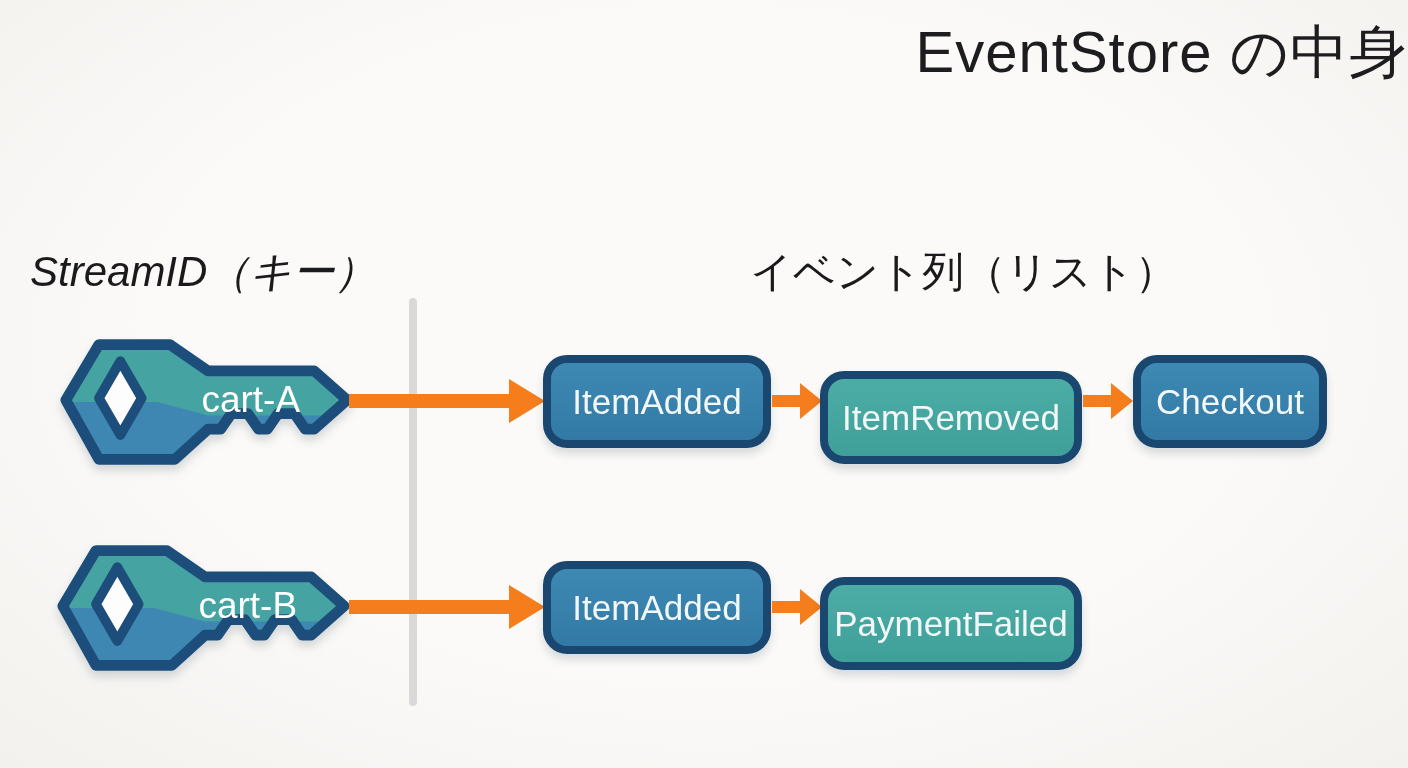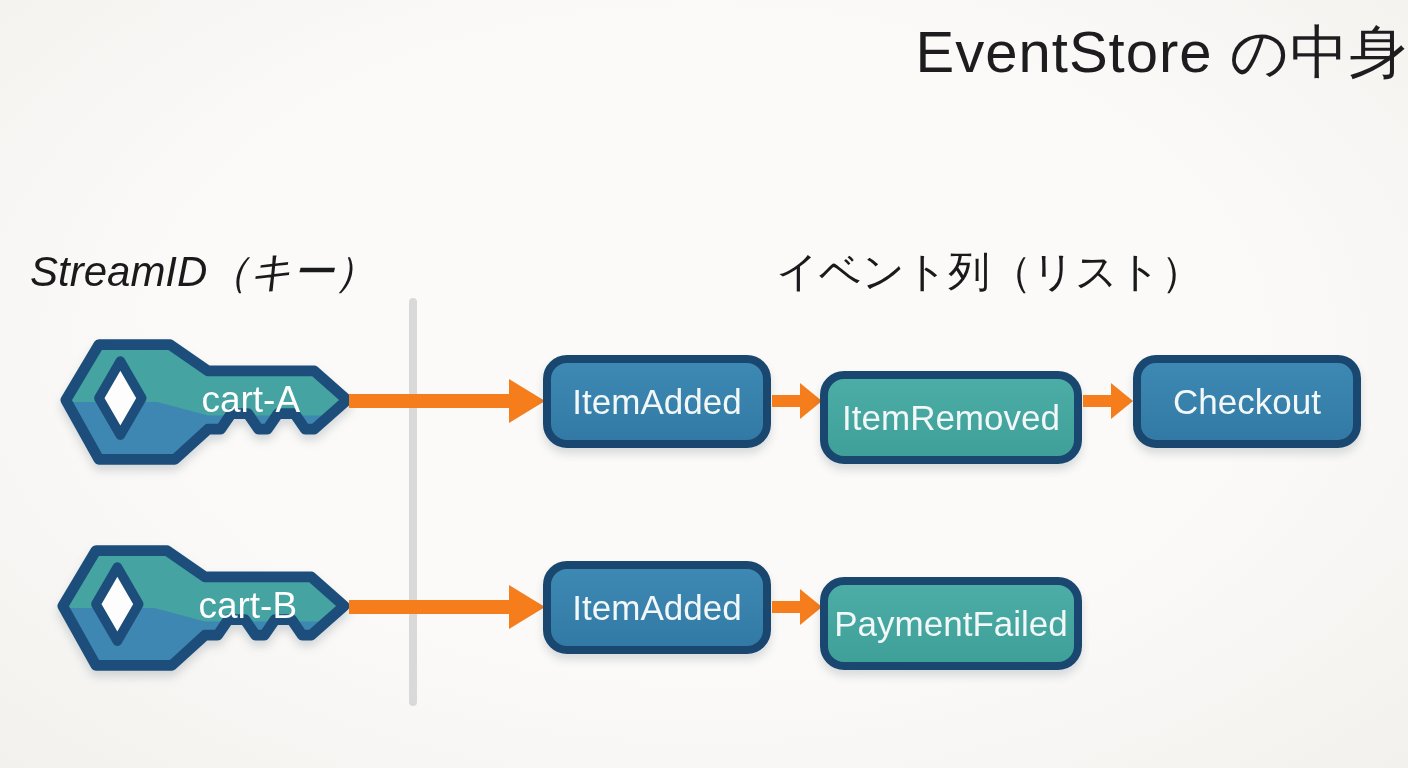--- a/index.html
+++ b/index.html
@@ -13,21 +13,21 @@
   .title{
     position:absolute;top:14px;left:0;width:100%;
     margin:0;text-align:right;
     font-size:58px;font-weight:500;color:#1d1d1f;letter-spacing:1px;
   }
   .col-label{
     position:absolute;top:244px;
     font-size:42px;font-weight:500;color:#1a1a1c;white-space:nowrap;
   }
   .col-label.left{left:30px;font-style:italic;}
-  .col-label.right{left:776px;}
+  .col-label.right{left:750px;}
   .divider{
     position:absolute;left:409px;top:298px;width:8px;height:408px;
     background:#d9d9d9;border-radius:4px;
   }
   .key{
     position:absolute;
     filter:drop-shadow(0 6px 5px rgba(40,60,80,0.18));
   }
   .key text{
     font-family:"Liberation Sans","DejaVu Sans",sans-serif;
@@ -47,21 +47,21 @@
     display:flex;align-items:center;justify-content:center;
     color:#f2f7f8;font-size:35px;font-weight:400;white-space:nowrap;
     box-shadow:0 6px 8px rgba(40,60,80,0.16);
   }
   .event.blue{background:linear-gradient(180deg,#3d89b3 0%,#327aa5 100%);}
   .event.teal{background:linear-gradient(180deg,#4cada7 0%,#3fa09a 100%);}
   .row1{top:355px;}
   .row2{top:561px;}
   .e0{left:543px;width:228px;}
   .e1{left:820px;width:262px;margin-top:16px;}
-  .e2{left:1133px;width:228px;border-radius:23px;}
+  .e2{left:1133px;width:194px;}
 </style>
 </head>
 <body>
 
 <div class="stage">
 
   <h1 class="title">EventStore の中身</h1>
 
   <div class="col-label left">StreamID（キー）</div>
   <div class="col-label right">イベント列（リスト）</div>

